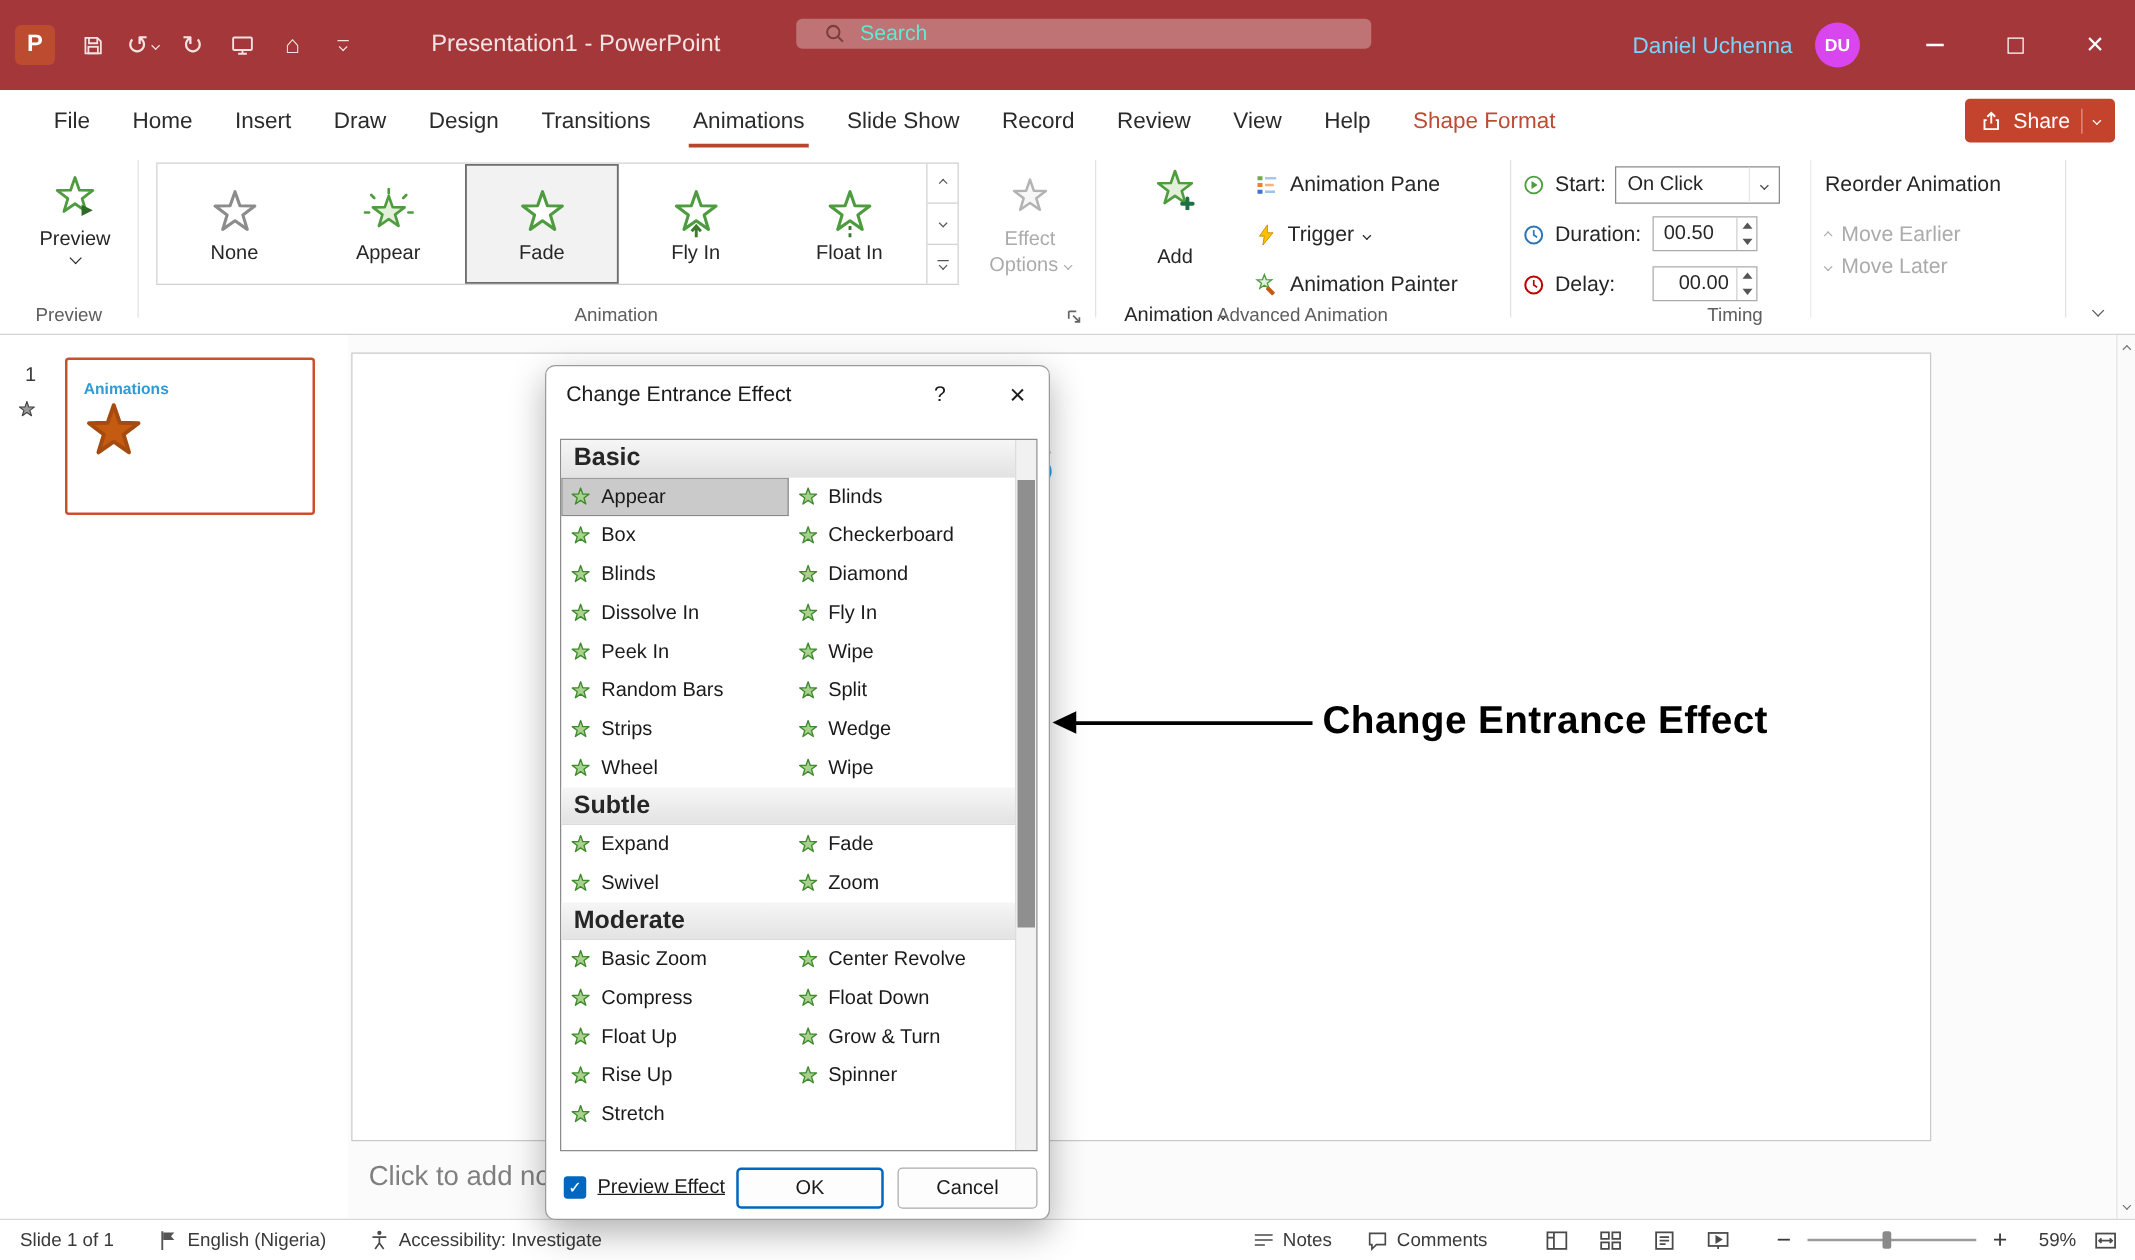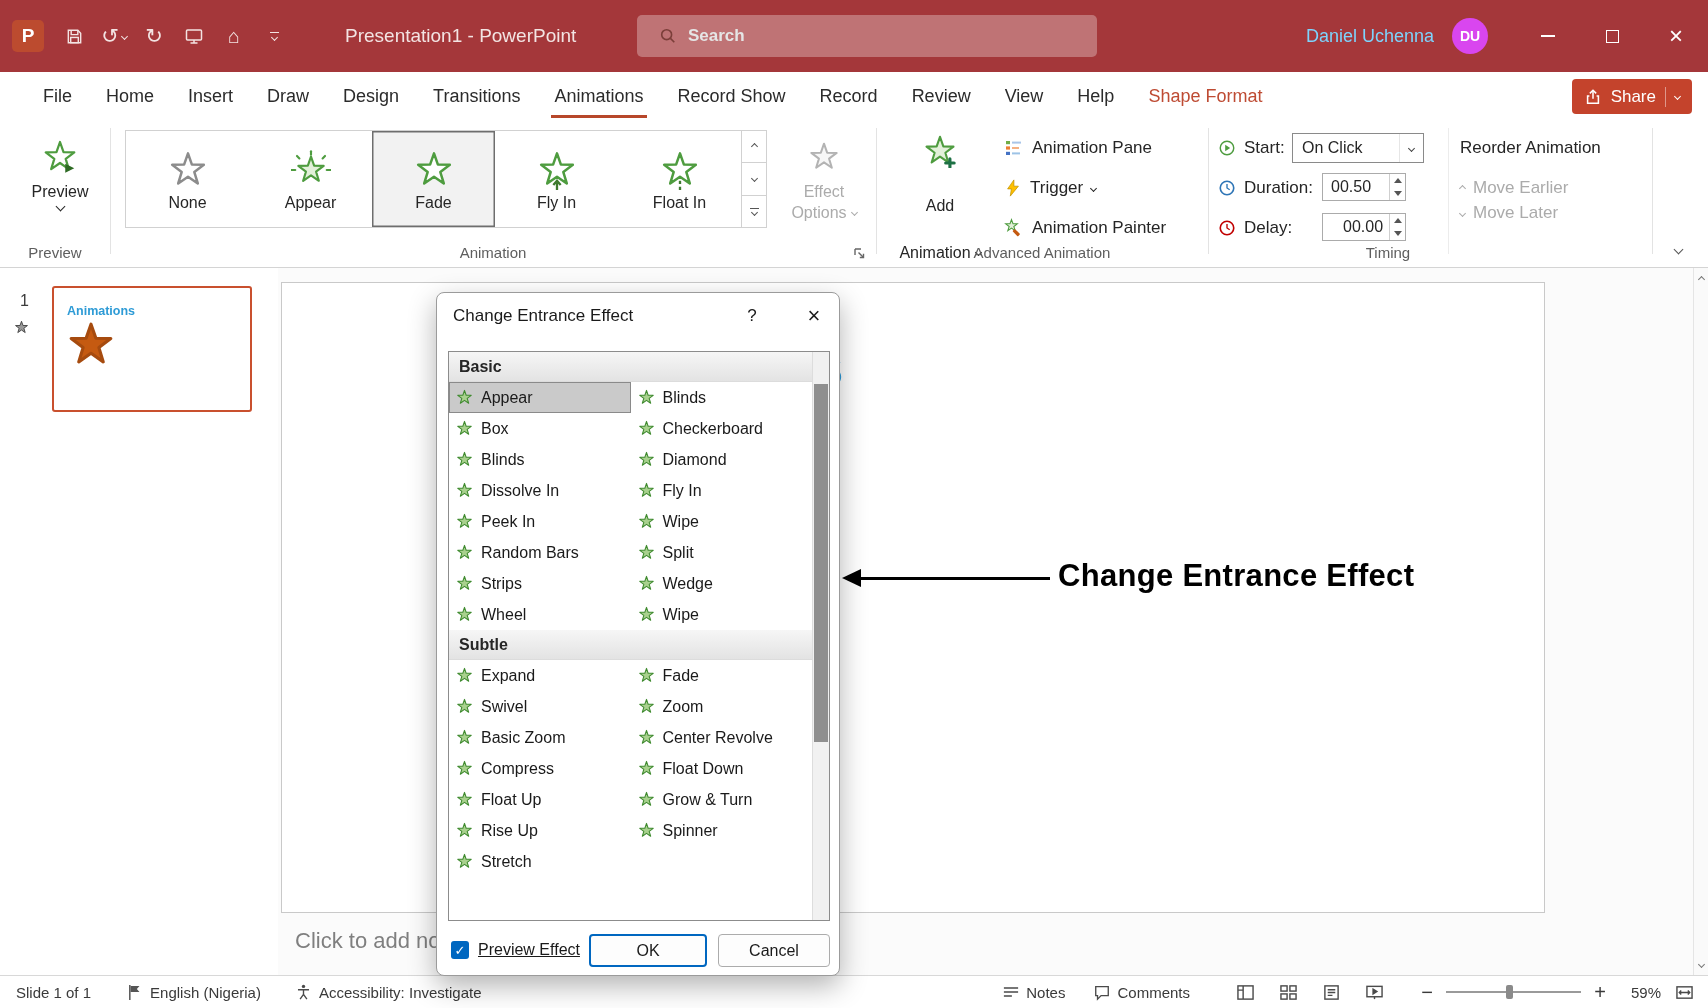--- a/index.html
+++ b/index.html
@@ -7,21 +7,21 @@
   body { font-family:"Liberation Sans","DejaVu Sans",sans-serif; }
   #app { position:relative; width:1708px; height:1008px; background:#fff; overflow:hidden; font-size:16px; color:#262626; }
 
   
   .titlebar { position:absolute; top:0; left:0; right:0; height:72px; background:#A4373A; color:#fff; z-index:20; }
   .qat { position:absolute; left:12px; top:0; height:72px; display:flex; align-items:center; gap:4px; }
   .ppt-logo { width:32px; height:32px; border-radius:5px; background:#BC4B2F; display:flex; align-items:center; justify-content:center; font-weight:bold; font-size:19px; color:#fff; margin-right:8px; }
   .qat-btn { min-width:36px; height:40px; display:flex; align-items:center; justify-content:center; color:#F3E3E2; font-size:20px; gap:3px; }
   .qat-col { display:flex; flex-direction:column; align-items:center; gap:2px; }
   .doc-title { position:absolute; left:345px; top:0; height:72px; line-height:72px; font-size:19px; color:#F3E4E3; }
-  .searchbox { position:absolute; left:637px; top:15px; width:460px; height:42px; border-radius:5px; background:rgba(255,255,255,0.30); display:flex; align-items:center; padding-left:22px; gap:11px; color:#e5e5e5;font-weight:bold; }
+  .searchbox { position:absolute; left:637px; top:15px; width:460px; height:24px; border-radius:5px; background:rgba(255,255,255,0.30); display:flex; align-items:center; padding-left:22px; gap:11px; color:#5eead4; }
   .search-ph { font-size:17px; }
   .tb-right { position:absolute; right:0; top:0; height:72px; display:flex; align-items:center; }
   .user-name { font-size:18px; color:#7dd3fc; margin-right:18px; }
   .avatar { width:36px; height:36px; border-radius:50%; background:#d946ef; color:#fff; font-size:14px; font-weight:bold; display:flex; align-items:center; justify-content:center; margin-right:28px; }
   .win-btn { width:64px; height:72px; display:flex; align-items:center; justify-content:center; color:#fff; font-size:24px; font-weight:300; }
   .min-glyph { display:inline-block; width:14px; border-top:2px solid #fff; }
   .max-glyph { display:inline-block; width:13px; height:13px; border:1.8px solid #fff; }
 
   
   .tabrow { position:absolute; top:72px; left:0; right:0; height:48px; background:#fff; z-index:19; }
@@ -88,21 +88,21 @@
   .annot-shaft { position:absolute; left:858px; top:577px; width:192px; height:3px; background:#000; z-index:40; }
   .annot-label { position:absolute; left:1058px; top:558px; font-size:31px; font-weight:bold; color:#000; z-index:40; letter-spacing:0.3px; }
 
   
   .dialog { position:absolute; left:436px; top:292px; width:404px; height:684px; background:#fff; border:1px solid #9B9B9B; border-radius:8px; box-shadow:0 10px 28px rgba(0,0,0,0.30); z-index:50; }
   .dlg-title { position:absolute; left:16px; top:0; line-height:46px; font-size:17px; color:#1A1A1A; }
   .dlg-help { position:absolute; right:70px; top:0; width:34px; height:46px; display:flex; align-items:center; justify-content:center; font-size:17px; color:#1A1A1A; }
   .dlg-close { position:absolute; right:0; top:0; width:50px; height:46px; display:flex; align-items:center; justify-content:center; font-size:22px; color:#1A1A1A; }
   .effect-listbox { position:absolute; left:11px; top:58px; width:382px; height:570px; border:1px solid #8C8C8C; background:#fff; overflow:hidden; }
   .effect-content { position:absolute; left:0; top:0; width:363px; }
-  .list-hdr { height:30px; background:linear-gradient(#F6F6F6,#E3E3E3); border-bottom:1px solid #DCDCDC; display:flex; align-items:center; padding-left:10px; font-weight:bold; font-size:16px; color:#262626; }
+  .list-hdr { height:30px; background:linear-gradient(#F6F6F6,#E3E3E3); border-bottom:1px solid #DCDCDC; display:flex; align-items:center; padding-left:10px; font-weight:bold; font-size:20px; color:#262626; }
   .effect-grid { display:grid; grid-template-columns:1fr 1fr; }
   .effect-item { height:31px; display:flex; align-items:center; gap:8px; padding-left:7px; font-size:16px; color:#1A1A1A; white-space:nowrap; }
   .effect-item.selected { background:#CACACA; box-shadow:inset 0 0 0 1px #8A8A8A; }
   .eff-ic { display:flex; }
   .dlg-scroll { position:absolute; right:0; top:0; bottom:0; width:17px; background:#F1F1F1; border-left:1px solid #DDD; }
   .dlg-thumb { position:absolute; left:1px; right:1px; top:32px; height:358px; background:#8F8F8F; }
   .dlg-check { position:absolute; left:14px; top:648px; width:18px; height:18px; background:#0067C0; border-radius:3px; color:#fff; font-size:13px; display:flex; align-items:center; justify-content:center; }
   .dlg-checklabel { position:absolute; left:41px; top:641px; height:32px; line-height:32px; font-size:16px; text-decoration:underline; color:#1A1A1A; }
   .btn { position:absolute; top:641px; height:33px; border-radius:4px; background:#FDFDFD; font-size:16px; color:#1A1A1A; display:flex; align-items:center; justify-content:center; font-family:inherit; }
   .btn.ok { left:152px; width:118px; border:2px solid #0067C0; }
@@ -185,21 +185,21 @@
 
   <nav class="tabrow">
     <div class="tabs">
         <div class="tab">File</div>
         <div class="tab">Home</div>
         <div class="tab">Insert</div>
         <div class="tab">Draw</div>
         <div class="tab">Design</div>
         <div class="tab">Transitions</div>
         <div class="tab active">Animations</div>
-        <div class="tab">Record Show</div>
+        <div class="tab">Slide Show</div>
         <div class="tab">Record</div>
         <div class="tab">Review</div>
         <div class="tab">View</div>
         <div class="tab">Help</div>
         <div class="tab contextual">Shape Format</div>
       </div>
     <button class="share-btn">
       <span class="sb-ic">
         <svg width="18" height="18" viewBox="0 0 20 20" fill="none" stroke="#fff" stroke-width="1.7">
             <path d="M10 12 V3"></path>
@@ -626,20 +626,21 @@
             </div>
             <div class="effect-item">
               <span class="eff-ic">
                 <svg width="17" height="17" viewBox="0 0 24 24">
                   <path d="M12 2 L14.35 8.76 L21.51 8.91 L15.8 13.24 L17.88 20.09 L12 16 L6.12 20.09 L8.2 13.24 L2.49 8.91 L9.65 8.76 Z" fill="#A9D18E" stroke="#3F8A2F" stroke-width="1.5" stroke-linejoin="round"></path>
                 </svg>
               </span>
               <span>Zoom</span>
             </div>
           </div>
+          <div class="list-hdr">Moderate</div>
           <div class="effect-grid">
             <div class="effect-item">
               <span class="eff-ic">
                 <svg width="17" height="17" viewBox="0 0 24 24">
                   <path d="M12 2 L14.35 8.76 L21.51 8.91 L15.8 13.24 L17.88 20.09 L12 16 L6.12 20.09 L8.2 13.24 L2.49 8.91 L9.65 8.76 Z" fill="#A9D18E" stroke="#3F8A2F" stroke-width="1.5" stroke-linejoin="round"></path>
                 </svg>
               </span>
               <span>Basic Zoom</span>
             </div>
             <div class="effect-item">

